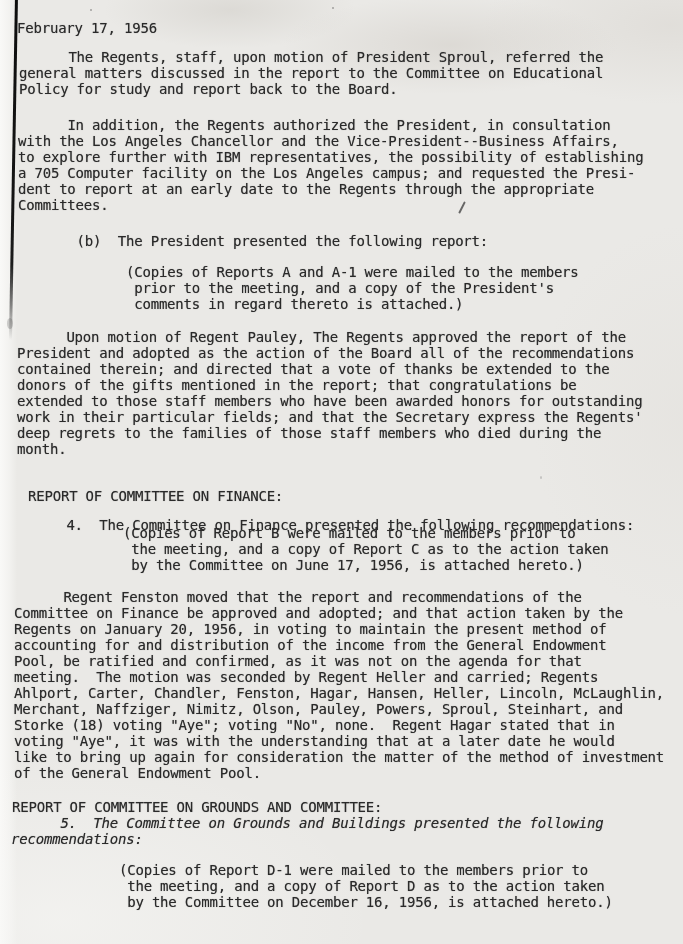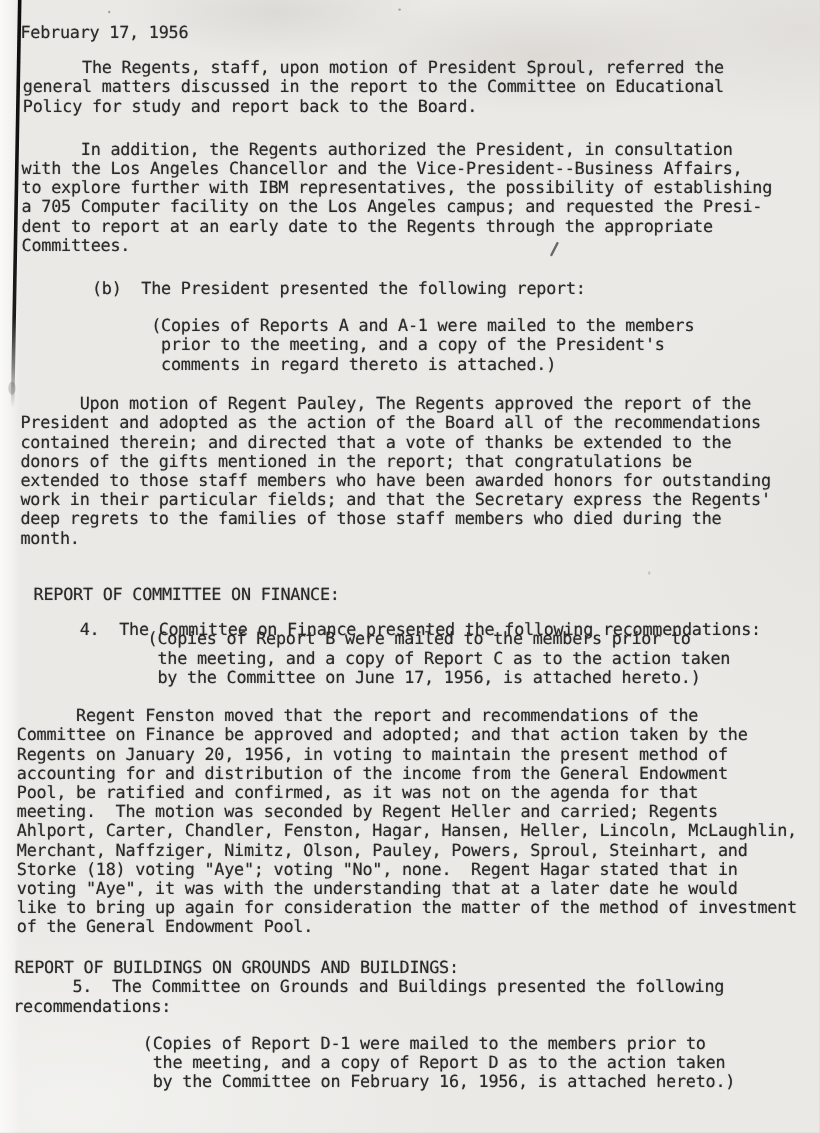--- a/index.html
+++ b/index.html
@@ -121,22 +121,22 @@
 accounting for and distribution of the income from the General Endowment
 Pool, be ratified and confirmed, as it was not on the agenda for that
 meeting.  The motion was seconded by Regent Heller and carried; Regents
 Ahlport, Carter, Chandler, Fenston, Hagar, Hansen, Heller, Lincoln, McLaughlin,
 Merchant, Naffziger, Nimitz, Olson, Pauley, Powers, Sproul, Steinhart, and
 Storke (18) voting "Aye"; voting "No", none.  Regent Hagar stated that in
 voting "Aye", it was with the understanding that at a later date he would
 like to bring up again for consideration the matter of the method of investment
 of the General Endowment Pool.</p>
 
-  <p class="tblock" style="left:12px; top:799px;">REPORT OF BUILDINGS ON GROUNDS AND BUILDINGS:</p>
+  <p class="tblock" style="left:12px; top:799px;">REPORT OF COMMITTEE ON GROUNDS AND COMMITTEE:</p>
 
-  <p class="tblock" style="left:11px; top:815px;">      5.  The Committee on Grounds and Buildings presented the following
+  <p class="tblock" style="left:11px; top:815px;font-style:italic;">      5.  The Committee on Grounds and Buildings presented the following
 recommendations:</p>
 
   <p class="tblock" style="left:12px; top:862px;">             (Copies of Report D-1 were mailed to the members prior to
               the meeting, and a copy of Report D as to the action taken
-              by the Committee on February 16, 1956, is attached hereto.)</p>
+              by the Committee on December 16, 1956, is attached hereto.)</p>
 
 </div>
 
 </body></html>

